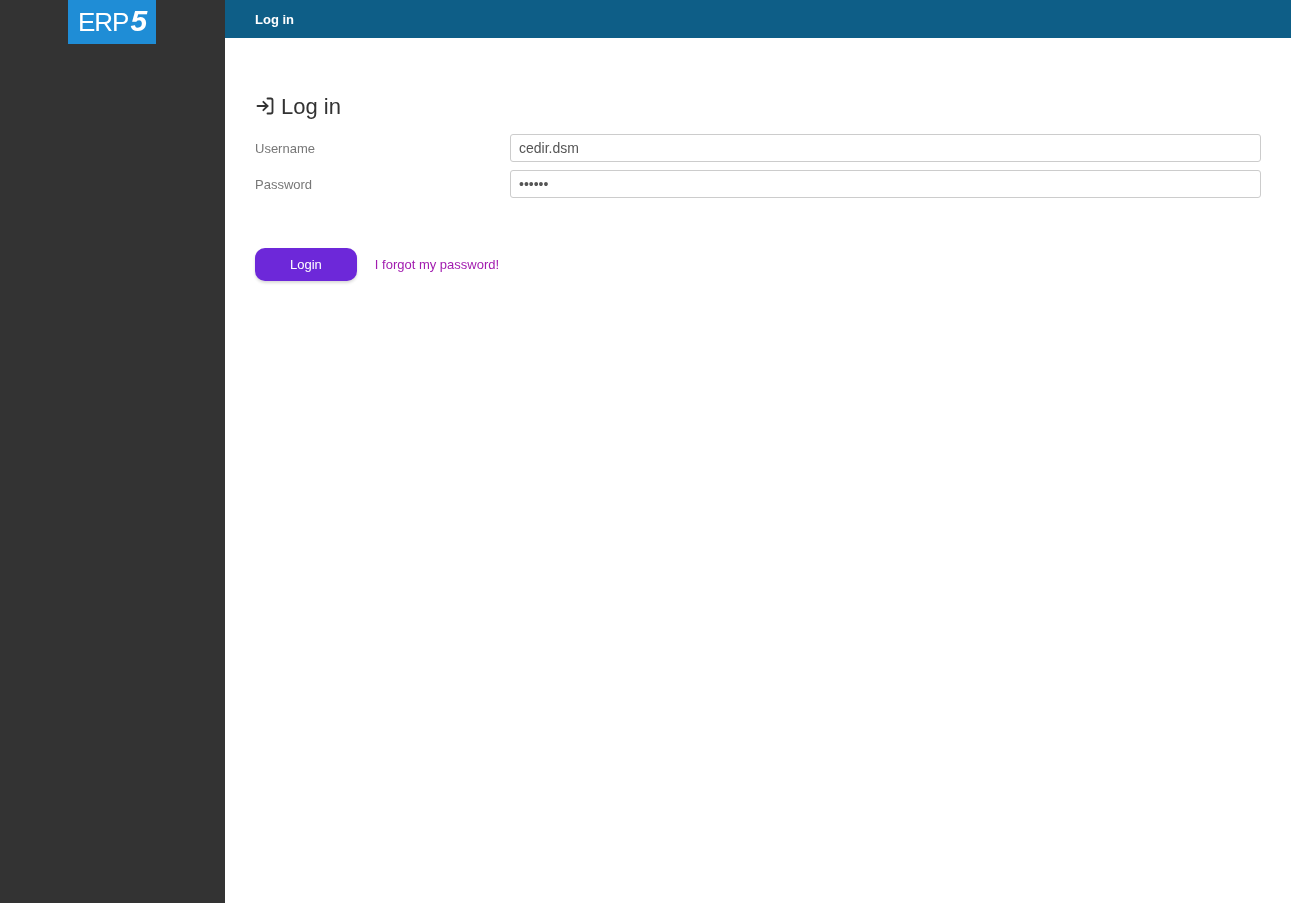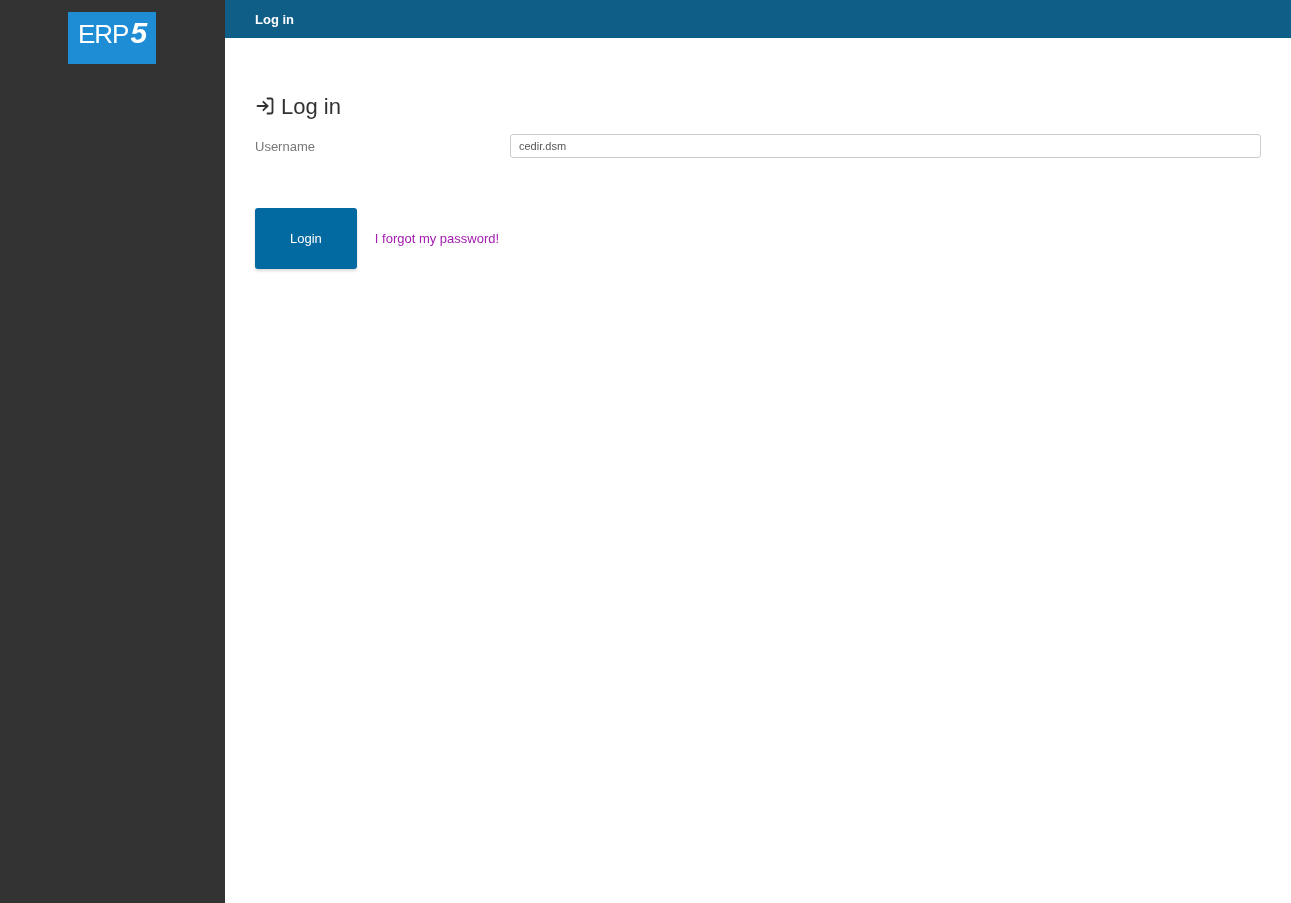--- a/index.html
+++ b/index.html
@@ -16,28 +16,28 @@
       overflow: hidden;
     }
     .sidebar {
       width: 225px;
       background: #333333;
       min-height: 100vh;
       flex-shrink: 0;
     }
     .logo {
       margin-left: 68px;
-      margin-top: 12px;
+      margin-top: 0;
       display: inline-block;
       background: #1f8dd6;
       color: #fff;
       font-family: Arial, sans-serif;
       font-size: 26px;
       font-weight: 400;
-      padding: 4px 10px 14px 10px;
+      padding: 4px 10px 6px 10px;
       letter-spacing: -1px;
     }
     .logo .five {
       font-style: italic;
       font-weight: bold;
       font-size: 30px;
       margin-left: 2px;
     }
     .main {
       flex: 1;
@@ -87,37 +87,37 @@
       font-size: 13px;
     }
     .form-input {
       flex: 1;
     }
     .form-input input {
       width: 100%;
       padding: 5px 8px;
       border: 1px solid #ccc;
       border-radius: 3px;
-      font-size: 11px;
+      font-size: 14px;
       color: #555;
       outline: none;
     }
     .actions {
       margin-top: 50px;
       display: flex;
       align-items: center;
       gap: 18px;
     }
     .login-button {
-      background: #0369a1;
+      background: #6d28d9;
       color: #fff;
       border: none;
-      padding: 23px 35px;
+      padding: 9px 35px;
       font-size: 13px;
-      border-radius: 3px;
+      border-radius: 10px;
       cursor: pointer;
       box-shadow: 0 2px 3px rgba(0,0,0,0.15);
     }
     .forgot-link {
       color: #a21caf;
       font-size: 13px;
       text-decoration: none;
       cursor: pointer;
     }
   </style>
@@ -147,19 +147,25 @@
       <h2>Log in</h2>
     </div>
 
     <div class="form-row">
       <div class="form-label">Username</div>
       <div class="form-input">
         <input type="text" value="cedir.dsm" style="">
       </div>
     </div>
 
+    <div class="form-row">
+      <div class="form-label">Password</div>
+      <div class="form-input">
+        <input type="password" value="••••••" style="">
+      </div>
+    </div>
 
     <div class="actions">
       <button class="login-button">Login</button>
       <a class="forgot-link">I forgot my password!</a>
     </div>
   </div>
 </div>
 
 </body></html>

